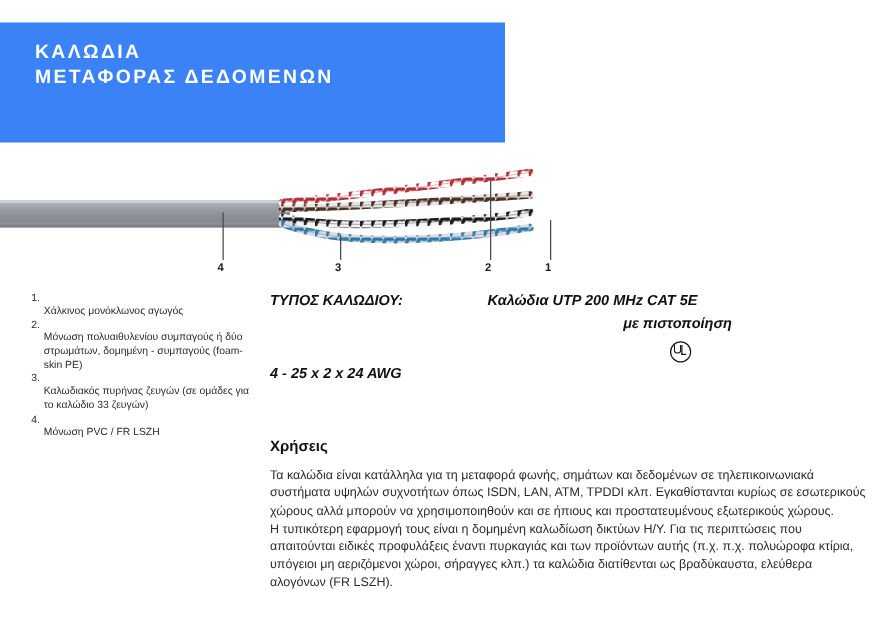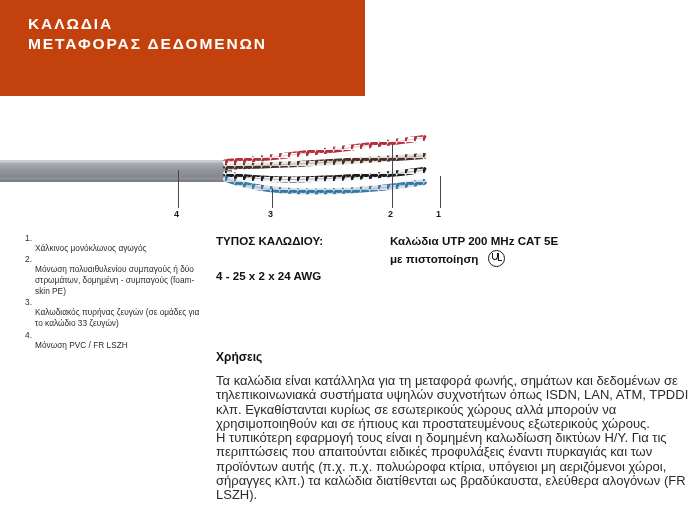--- a/index.html
+++ b/index.html
@@ -13,24 +13,24 @@
     font-family: "Liberation Sans", "DejaVu Sans", sans-serif;
     color: #1a1a1a;
     overflow: hidden;
     position: relative;
   }
 
   
   #header-banner {
     position: absolute;
     left: 0;
-    top: 0;
-    width: 365px;
+    top: 18px;
+    width: 404px;
     height: 96px;
-    background: #c2410c;
+    background: #3b82f6;
   }
   #header-title {
     position: absolute;
     left: 28px;
     top: 14px;
     color: #ffffff;
     font-weight: bold;
     font-size: 15.5px;
     line-height: 20px;
     letter-spacing: 1.9px;
@@ -83,34 +83,36 @@
     top: 232px;
     width: 478px;
     font-size: 11.6px;
     font-weight: bold;
     line-height: 17.5px;
     color: #111111;
   }
   .spec-row {
     display: flex;
     align-items: center;
+    font-style: italic;
   }
   .spec-label {
     flex: 0 0 174px;
     width: 174px;
   }
   .spec-value {
     flex: 1 1 auto;
     display: flex;
     align-items: center;
   }
   .spec-value-sub {
     display: flex;
     align-items: center;
     gap: 6px;
+    flex-direction: column;
   }
 
   
   #ul-mark {
     display: inline-block;
     width: 15px;
     height: 15px;
     border: 1.3px solid #1a1a1a;
     border-radius: 50%;
     position: relative;
@@ -147,21 +149,21 @@
     top: 350px;
     font-size: 12px;
     font-weight: bold;
     color: #111111;
   }
   #usage-body {
     position: absolute;
     left: 216px;
     top: 374px;
     width: 478px;
-    font-size: 13px;
+    font-size: 10px;
     line-height: 14.3px;
     color: #2b2b2b;
   }
   #usage-body p { margin: 0; }
 </style>
 </head>
 <body>
 
 <div id="header-banner">
   <div id="header-title">

